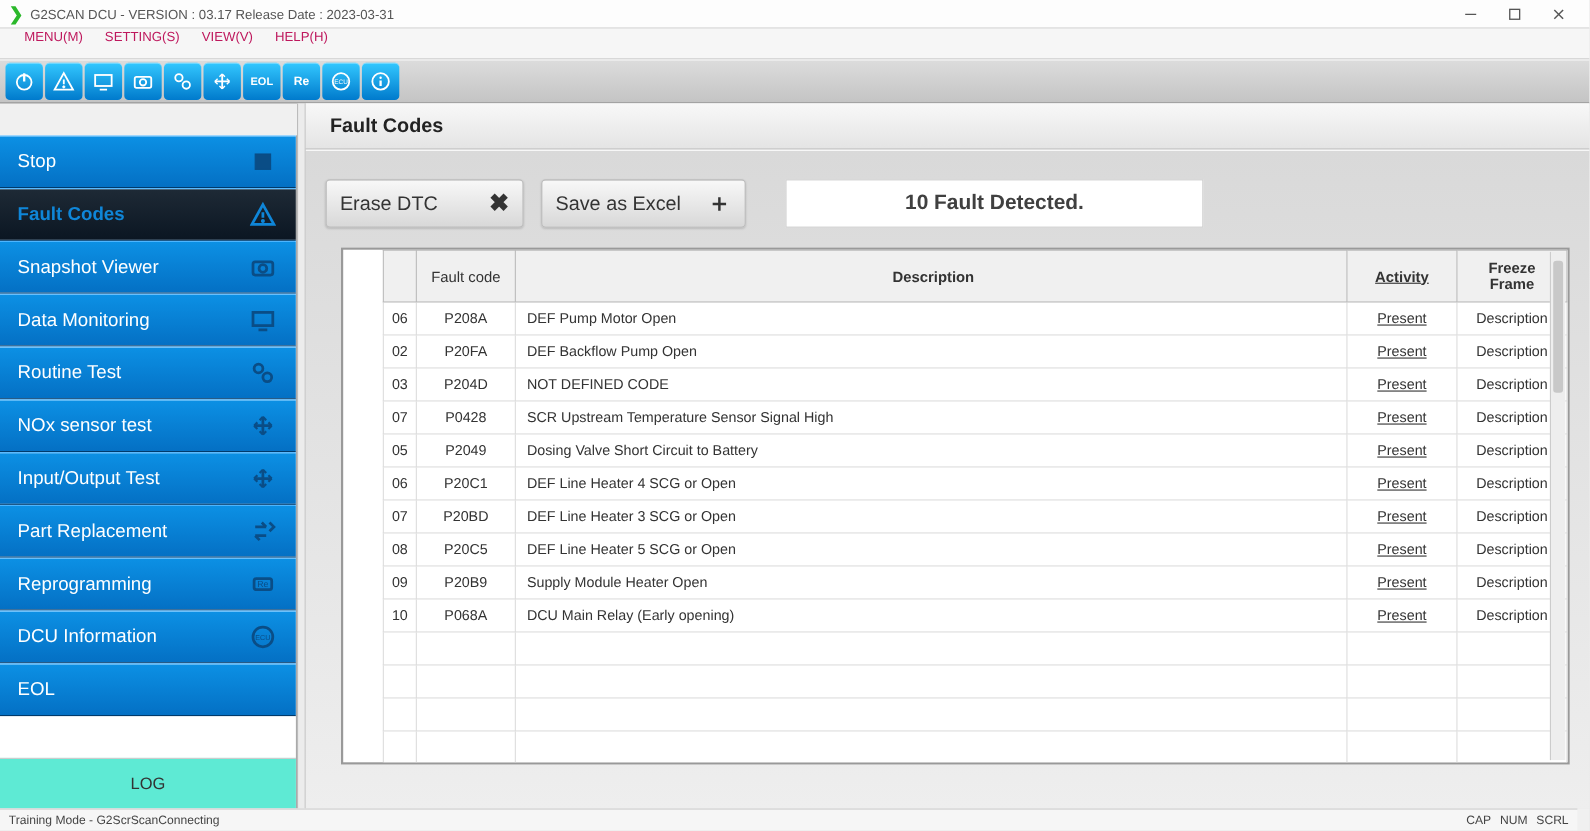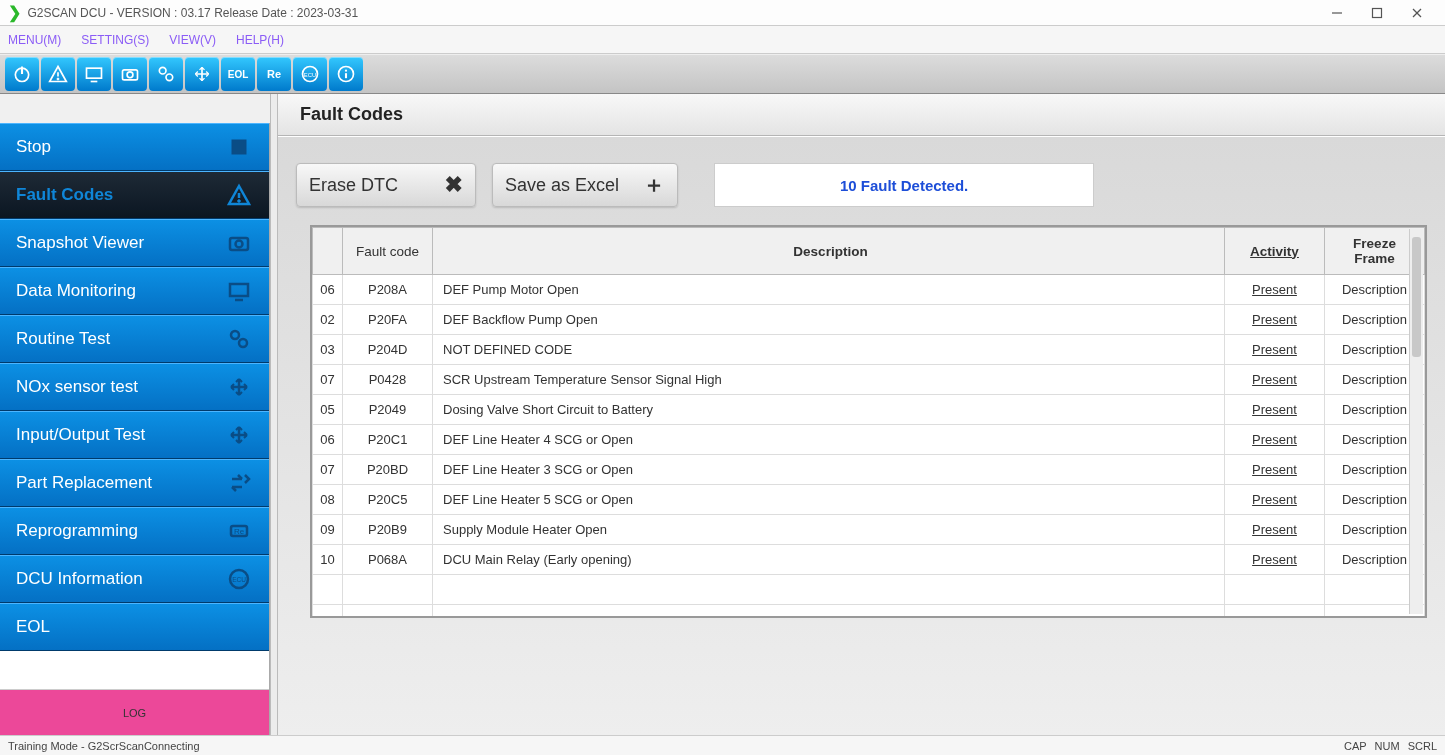--- a/index.html
+++ b/index.html
@@ -4,65 +4,65 @@
 <style>
   * { box-sizing: border-box; margin: 0; padding: 0; font-family: "Segoe UI", Tahoma, sans-serif; }
   body { width: 1445px; height: 755px; background: #f0f0f0; overflow: hidden; position: relative; }
 
   .titlebar { height: 26px; background: #fdfdfd; border-bottom: 1px solid #ccc; display: flex; align-items: center; padding: 0 8px; font-size: 12px; color: #555; }
   .titlebar .arrow-icon { color: #2bb82b; font-size: 16px; margin-right: 6px; font-weight: bold; }
   .titlebar .spacer { flex: 1; }
   .titlebar .win-btn { width: 40px; height: 26px; display: flex; align-items: center; justify-content: center; color: #555; font-size: 13px; }
   .titlebar .win-btn svg { width: 12px; height: 12px; }
 
-  .menubar { height: 28px; background: #f6f6f6; border-bottom: 1px solid #ccc; display: flex; align-items: center; padding: 0 8px; font-size: 12px; color: #8b5cf6; }
+  .menubar { height: 28px; background: #f6f6f6; border-bottom: 1px solid #ccc; display: flex; align-items: flex-start; padding: 0 22px; font-size: 12px; color: #be185d; }
   .menubar .menu-item { margin-right: 20px; cursor: pointer; }
 
   .toolbar { height: 40px; background: linear-gradient(#dcdcdc,#c4c4c4); border-top: 1px solid #eee; border-bottom: 1px solid #888; display: flex; align-items: center; padding: 0 4px; }
   .toolbar .tbtn { width: 34px; height: 34px; margin: 0 1px; background: linear-gradient(#33c8ff,#007acc); border-radius: 4px; display:flex;align-items:center;justify-content:center; color:#fff; font-size:18px; cursor:pointer; box-shadow: inset 0 1px 0 rgba(255,255,255,.4);}
   .toolbar .tbtn svg { width:20px; height:20px; fill:#fff; stroke:#fff;}
 
   .workspace { position: absolute; top: 94px; bottom: 20px; left:0; right:0; display:flex; }
 
   
   .sidebar-wrap { width: 270px; display:flex; flex-direction:column; background:#fff; border-right:1px solid #aaa;margin-top:29px; }
   .sidebar { flex:1; overflow:hidden; }
   .side-item { height:48px; display:flex; align-items:center; justify-content:space-between; padding:0 16px; font-size:17px; color:#fff; cursor:pointer; background: linear-gradient(#0c90e4,#0470c4); border-bottom:1px solid #003a6b; border-top:1px solid #4cb5ff;}
   .side-item.dark   { background: linear-gradient(#1e2a36,#0b1622); }
   .side-item.dark .label { color:#0f86d8; font-weight:600;}
   .side-item .icon { width:28px;height:28px; display:flex;align-items:center;justify-content:center; }
   .side-item .icon svg{width:24px;height:24px;fill:#0a4d86;stroke:#0a4d86;}
   .side-item.dark .icon svg{fill:#0f86d8;stroke:#0f86d8;}
-  .side-log { height:46px; display:flex;align-items:center;justify-content:center;font-size:11px;color:#333;background:#ec4899; border-top:1px solid #ccc;}
+  .side-log { height:46px; display:flex;align-items:center;justify-content:center;font-size:15px;color:#333;background:#5eead4; border-top:1px solid #ccc;}
   .sidebar-divider { width:8px; background:#ececec; border-left:1px solid #bbb; border-right:1px solid #bbb;}
 
   
   .main { flex:1; display:flex; flex-direction:column; background:#e8e8e8; }
   .page-title-bar { height:42px; display:flex;align-items:center;padding:0 22px; font-size:18px; font-weight:600; color:#222; border-bottom:1px solid #b5b5b5; background:linear-gradient(#f8f8f8,#e4e4e4);}
   .main-body { flex:1; position:relative; background: linear-gradient(#d9d9d9,#eeeeee); border-top:1px solid #fff; overflow:hidden;}
   
   .action-row { display:flex; align-items:center; gap:16px; padding:26px 0 18px 18px;}
   .pill-btn { height:44px; min-width:180px; padding:0 12px; display:flex; align-items:center; gap:24px; font-size:18px; color:#333; background:linear-gradient(#f8f8f8,#d8d8d8); border:1px solid #bbb; border-radius:4px; cursor:pointer; box-shadow:0 1px 2px rgba(0,0,0,.15);}
   .pill-btn .picon { font-size:22px; font-weight:bold; color:#333; margin-left:auto;}
-  .fault-banner { flex:0 0 380px; height:44px; background:#fff; border:1px solid #ccc; display:flex;align-items:center;justify-content:center;font-size:15px;font-weight:700;color:#1d4ed8; margin-left:20px;}
-
-  .table-wrap { margin:0 18px 0 32px; background:#fff; border:2px solid #999; height:393px; overflow:hidden; position:relative;}
+  .fault-banner { flex:0 0 380px; height:44px; background:#fff; border:1px solid #ccc; display:flex;align-items:center;justify-content:center;font-size:19px;font-weight:700;color:#404040; margin-left:20px;}
+
+  .table-wrap { margin:0 18px 0 32px; background:#fff; border:2px solid #999; height:470px; overflow:hidden; position:relative;padding-left:36px;}
   table { width:100%; border-collapse:collapse; font-size:13px; color:#333;}
   thead th { background:#f0f0f0; border:1px solid #bbb; padding:8px 6px; font-weight:600; font-size:13.5px;}
   tbody td { border:1px solid #ddd; padding:7px 6px; }
   tbody tr:nth-child(n) td {background:#fff;}
   .col-idx{width:30px;text-align:center;}
   .col-code{width:90px;text-align:center;font-weight:400;}
   .col-desc{padding-left:10px;}
   .col-act{width:100px;text-align:center;text-decoration:underline;}
   .col-ff{width:100px;text-align:center;}
   .vscroll{position:absolute;right:2px;top:2px;bottom:2px;width:14px;background:#eee;border-left:1px solid #ccc;}
   .vscroll .thumb{position:absolute;left:2px;right:2px;top:8px;height:120px;background:#c8c8c8;border-radius:3px;}
 
-  .statusbar { position:absolute; bottom:0; left:0; right:0; height:20px; background:#f6f6f6; border-top:1px solid #ccc; font-size:11px; color:#444; display:flex;align-items:center;padding:0 8px;}
+  .statusbar { position:absolute; bottom:0; left:0; right:11px; height:20px; background:#f6f6f6; border-top:1px solid #ccc; font-size:11px; color:#444; display:flex;align-items:center;padding:0 8px;}
   .statusbar .spacer{flex:1;}
   .statusbar .ind{margin-left:8px;}
 </style>
 </head>
 <body>
 
 <div class="titlebar">
   <span class="arrow-icon">❯</span>
   <span>G2SCAN DCU - VERSION : 03.17 Release Date : 2023-03-31</span>
   <span class="spacer"></span>

